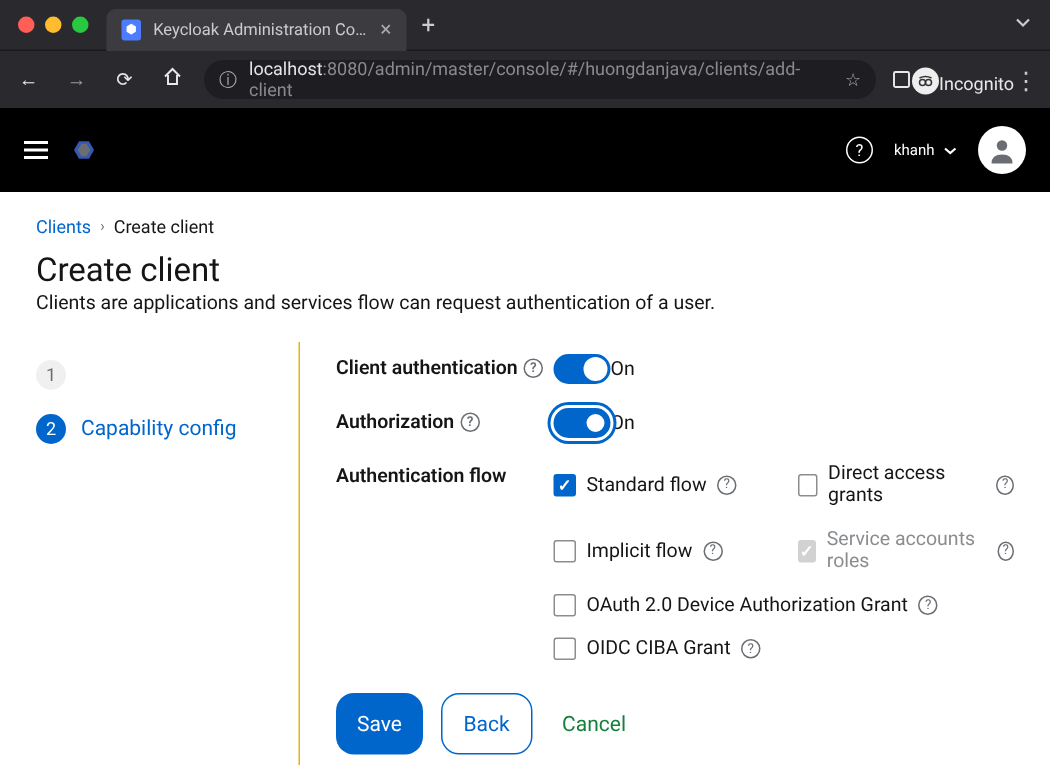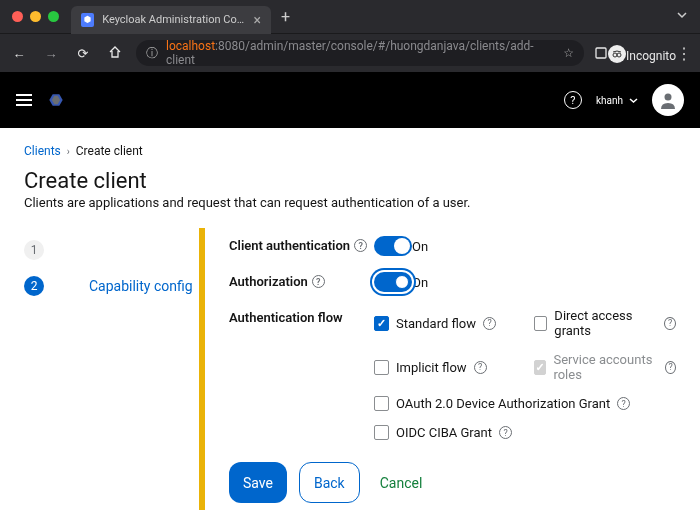--- a/index.html
+++ b/index.html
@@ -17,21 +17,21 @@
 .tab-title { color: #ccc; font-size: 11px; white-space: nowrap; overflow: hidden; text-overflow: ellipsis; }
 .tab-close { color: #aaa; font-size: 14px; line-height: 1; cursor: pointer; }
 .new-tab { color: #ccc; font-size: 16px; padding: 0 10px; cursor: pointer; }
 .expand-tabs { margin-left: auto; color: #ccc; padding: 0 12px; }
 
 .addr-bar { height: 38px; display: flex; align-items: center; padding: 0 8px; gap: 10px; }
 .nav-btn { color: #9a9a9e; width: 22px; text-align: center; cursor: pointer; }
 .nav-btn.active { color: #e8e8e8; }
 .url-field { flex: 1; background: #1e1e22; border-radius: 14px; height: 26px; display: flex; align-items: center; padding: 0 10px; gap: 8px; color: #9a9a9e; font-size: 12px; }
 .url-info { color: #aaa; }
-.url-host { color: #f97316; }
+.url-host { color: #e5e5e5; }
 .url-path { color: #8a8a8e; }
 .star { margin-left: auto; color: #aaa; }
 .right-icons { display: flex; align-items: flex-end; color: #e8e8e8; font-size: 12px; }
 .avatar-sm { width: 18px; height: 18px; border-radius: 50%; background: #eee; display: flex; align-items: center; justify-content: center; color: #333; }
 .kebab { font-size: 16px; color: #ccc; }
 
 .app-header { background: #000; height: 56px; display: flex; align-items: center; padding: 0 16px; color: #fff; gap: 14px; }
 .hamburger { cursor: pointer; }
 .hamburger div { width: 16px; height: 2px; background: #fff; margin: 3px 0; }
 .logo { display: flex; align-items: center; gap: 6px; font-weight: 700; letter-spacing: 1px; font-size: 15px; color: #d0d0d0; }
@@ -49,23 +49,23 @@
 .page-title { font-size: 22px; font-weight: 400; margin-bottom: 2px; }
 .page-desc { font-size: 13px; color: #151515; margin-bottom: 18px; }
 
 .wizard { display: flex; flex: 1; min-height: 0; }
 .steps { width: 175px; padding-top: 4px; }
 .step { display: flex; align-items: center; gap: 10px; padding: 8px 0; cursor: pointer; }
 .step-num { width: 20px; height: 20px; border-radius: 50%; display: flex; align-items: center; justify-content: center; font-size: 12px; }
 .step-num.inactive { background: #f0f0f0; color: #6a6e73; }
 .step-num.active { background: #0066cc; color: #fff; }
 .step-label { font-size: 14px; color: #151515; }
-.step.active .step-label { color: #0066cc; margin-left: 35px; }
-
-.form-area { flex: 1; border-left: 6px solid #eab308; padding-left: 24px; display: flex; flex-direction: column; }
+.step.active .step-label { color: #0066cc; }
+
+.form-area { flex: 1; border-left: 1px solid #eab308; padding-left: 24px; display: flex; flex-direction: column; }
 .form-body { flex: 1; }
 .form-row { display: flex; align-items: flex-start; padding: 8px 0; }
 .form-label { width: 145px; font-size: 13px; font-weight: 600; display: flex; align-items: center; gap: 4px; padding-top: 2px; }
 .help-q { width: 13px; height: 13px; border: 1px solid #6a6e73; border-radius: 50%; display: inline-flex; align-items: center; justify-content: center; font-size: 9px; color: #6a6e73; cursor: help; }
 .form-control { flex: 1; display: flex; align-items: center; }
 
 .switch { position: relative; width: 38px; height: 20px; background: #0066cc; border-radius: 10px; cursor: pointer; }
 .switch.ring { box-shadow: 0 0 0 2px #fff, 0 0 0 4px #0066cc; }
 .switch-knob { position: absolute; width: 16px; height: 16px; background: #fff; border-radius: 50%; top: 2px; right: 2px; }
 .switch.ring .switch-knob { width: 14px; height: 14px; top: 3px; right: 3px; border: 1px solid #0066cc; }
@@ -174,21 +174,21 @@
   </div>
 </div>
 
 <div class="content">
   <div class="breadcrumb">
     <span class="bc-link">Clients</span>
     <span class="sep">›</span>
     <span class="bc-cur">Create client</span>
   </div>
   <h1 class="page-title">Create client</h1>
-  <p class="page-desc">Clients are applications and request that can request authentication of a user.</p>
+  <p class="page-desc">Clients are applications and services flow can request authentication of a user.</p>
 
   <div class="wizard">
     <div class="steps">
       <div class="step">
         <div class="step-num inactive">1</div>
       </div>
       <div class="step active">
         <div class="step-num active">2</div>
         <div class="step-label">Capability config</div>
       </div>

